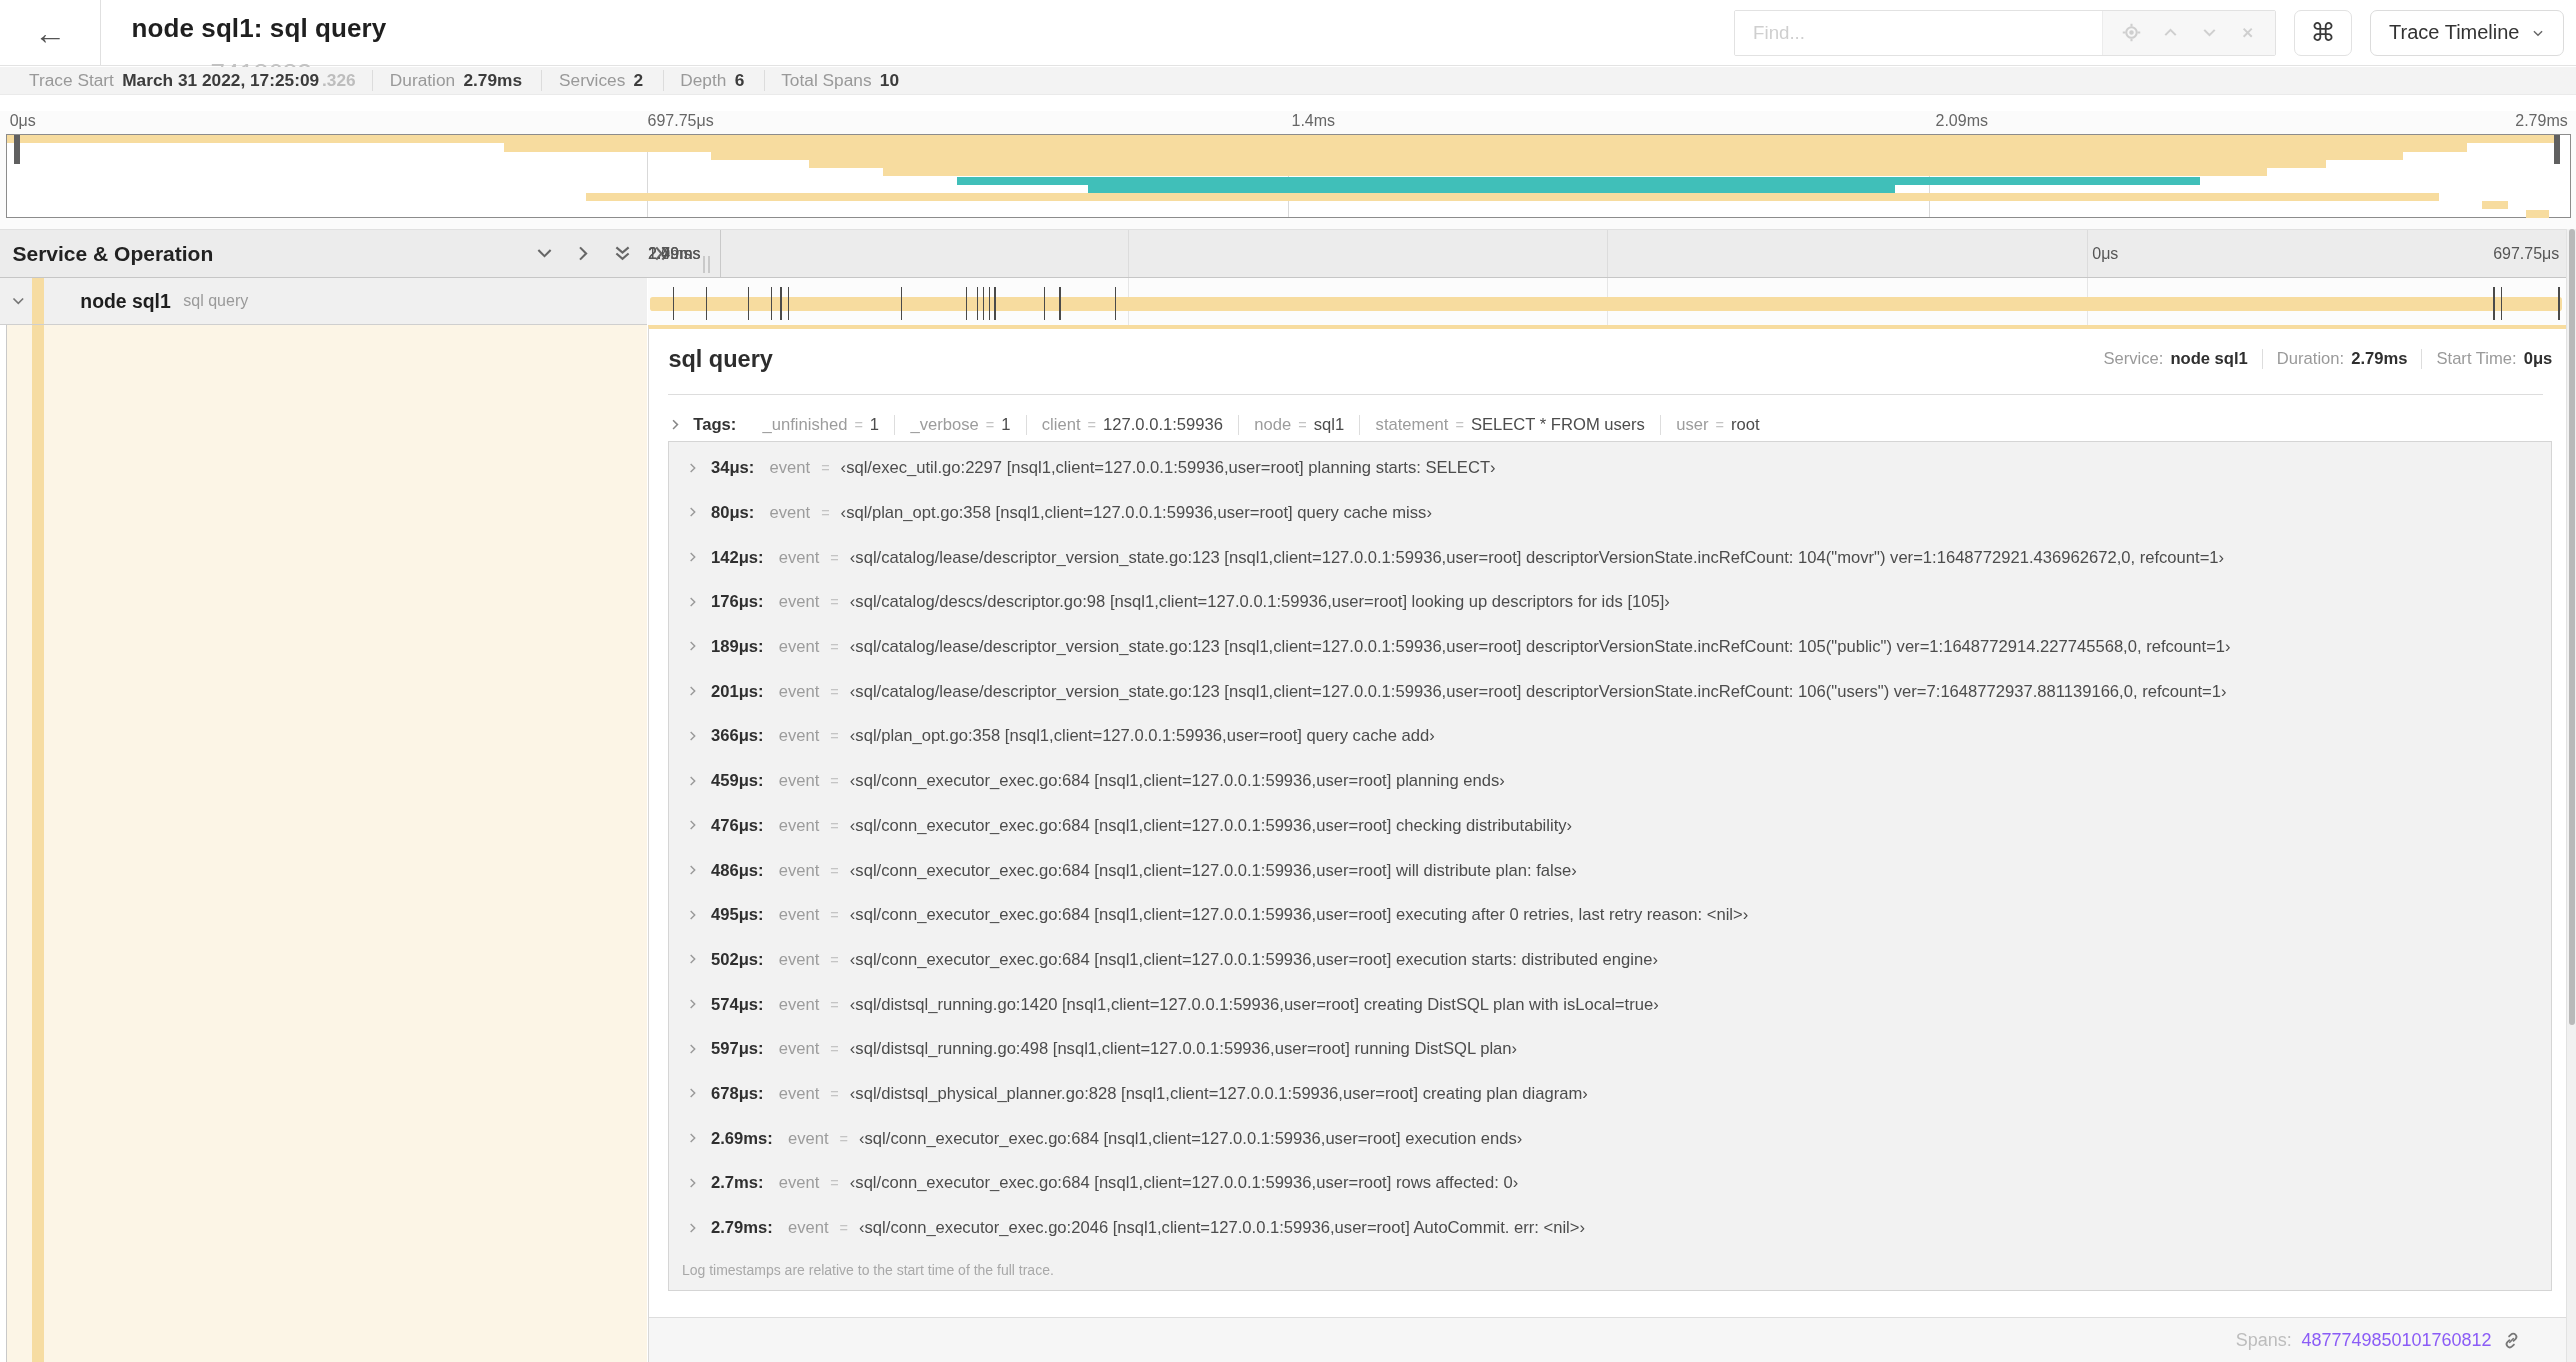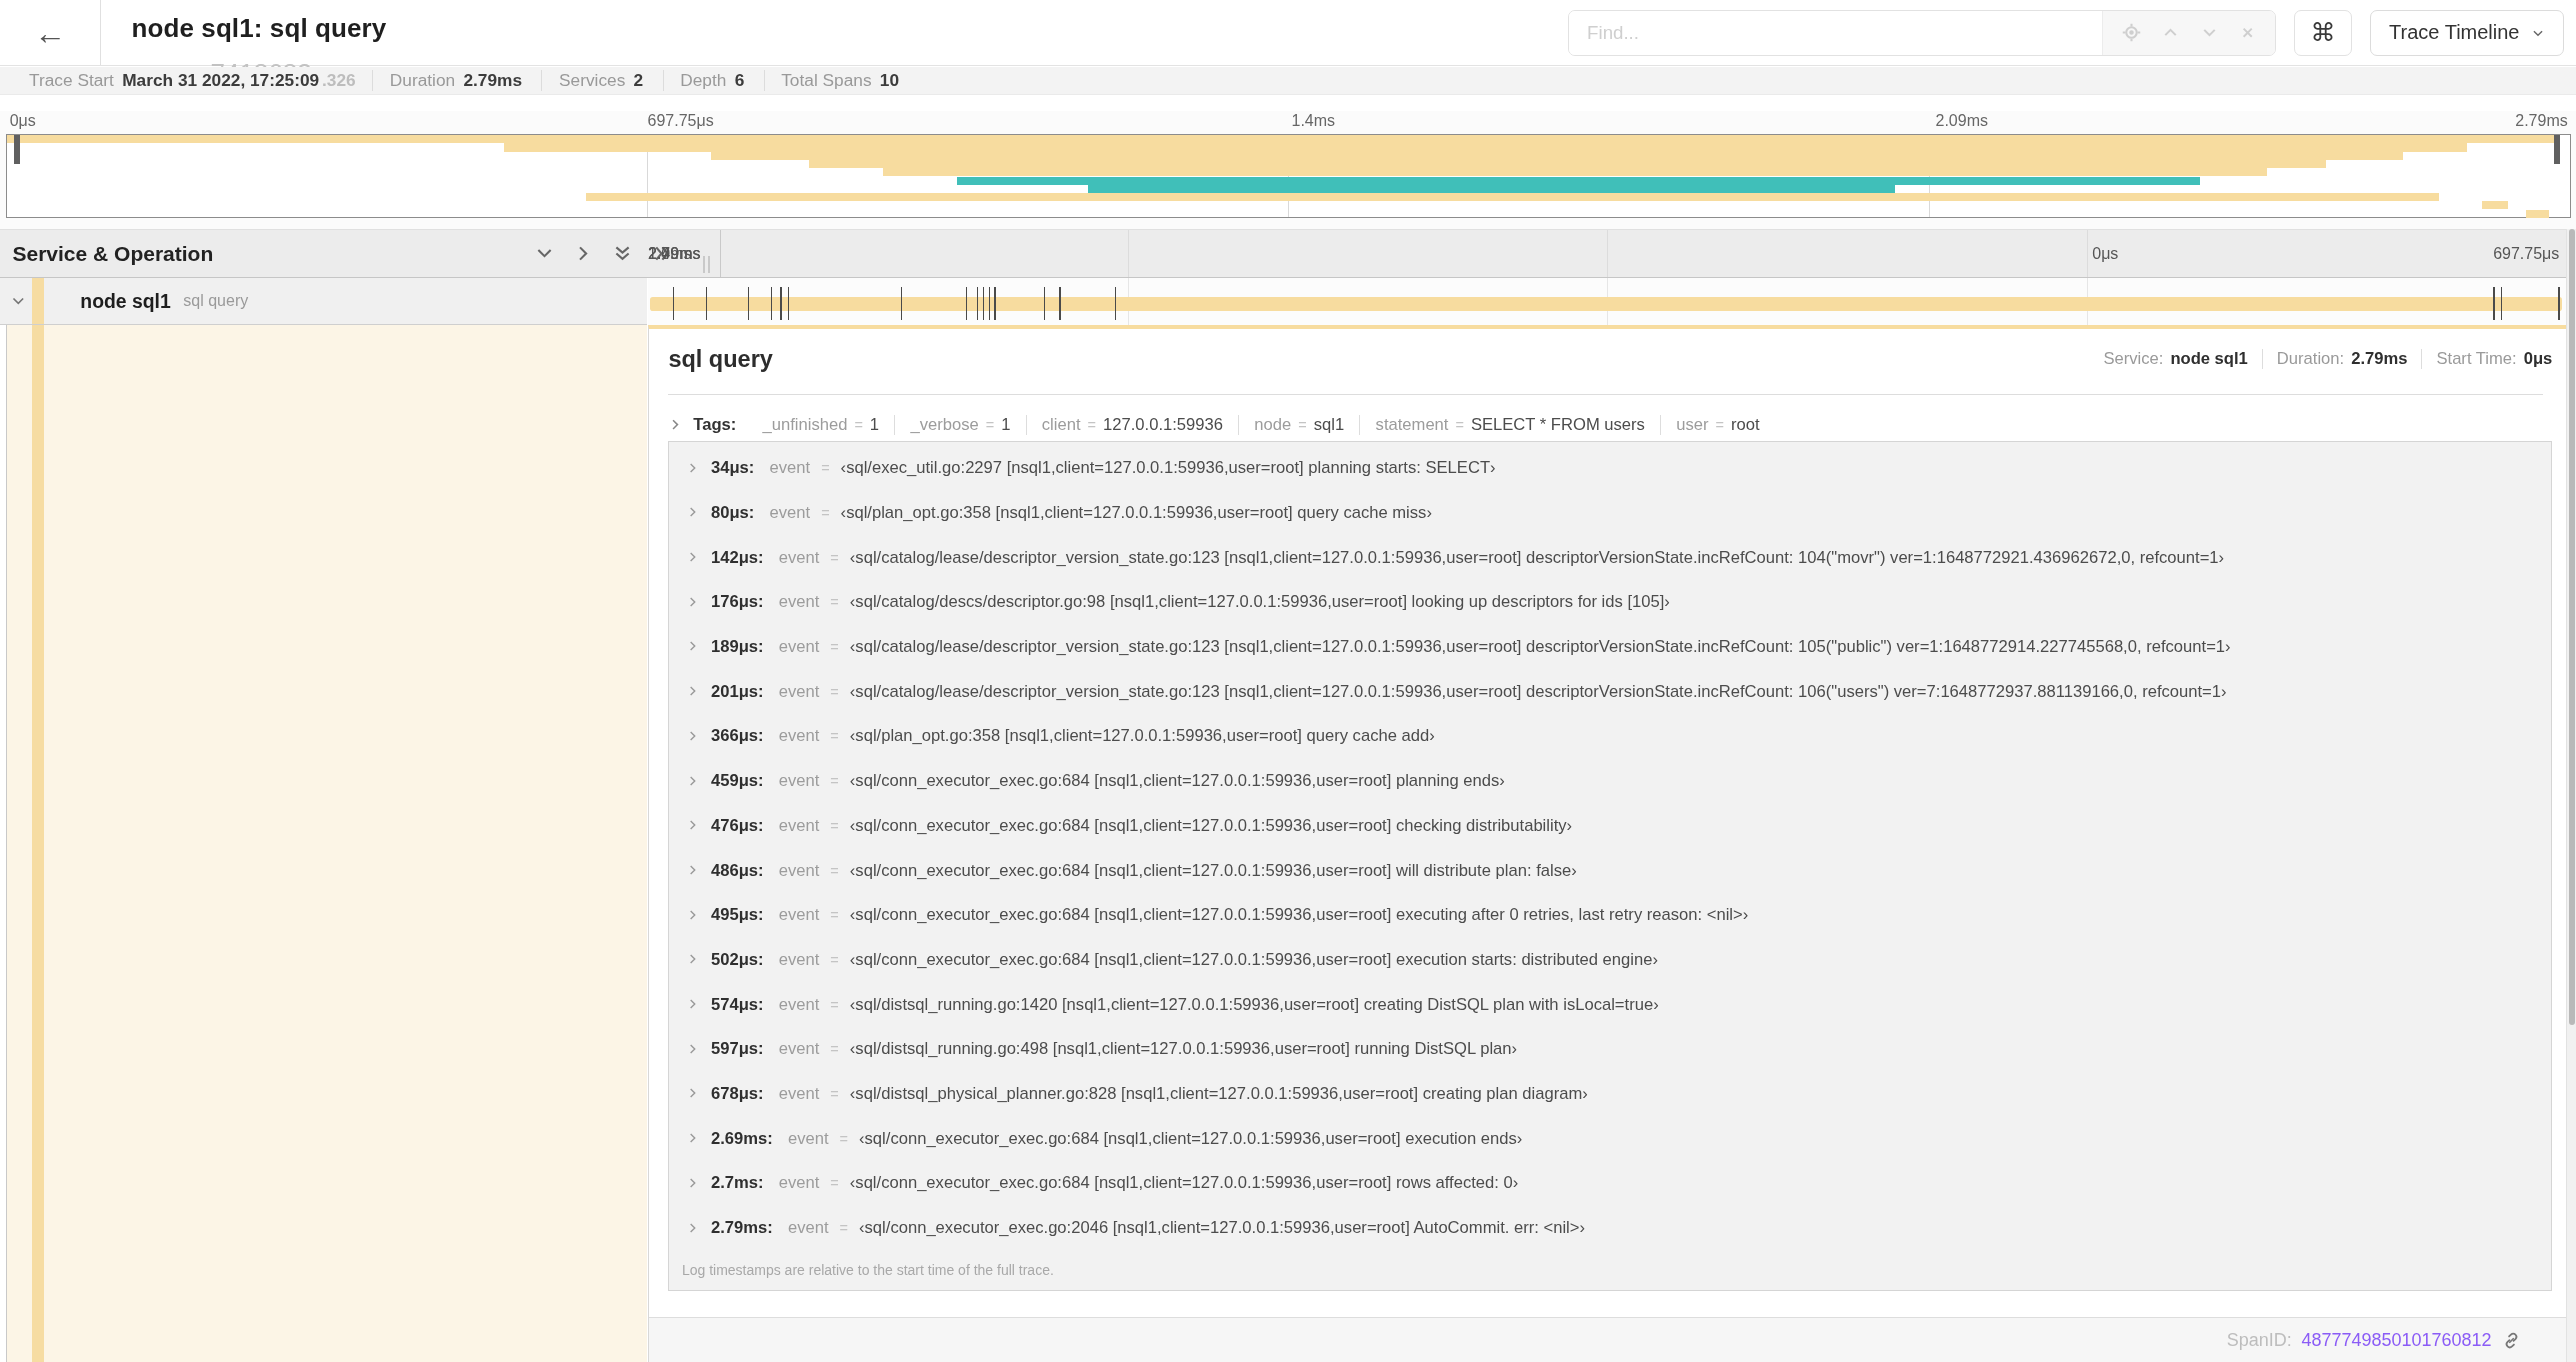--- a/index.html
+++ b/index.html
@@ -10,22 +10,22 @@
   
   .topbar { position:absolute; top:0; left:0; right:0; height:66px; background:#fff;
             border-bottom:0.7px solid #e3e3e3; display:flex; align-items:center; }
   .back-cell { width:101px; height:100%; border-right:0.7px solid #e0e0e0;
                display:flex; align-items:center; justify-content:center; cursor:pointer; }
   .back-arrow { font-size:32px; color:#555; line-height:1; }
   .title-wrap { display:flex; align-items:center; margin-left:30.5px; gap:14px;flex-direction:column; }
   .title-wrap h1 { font-size:26px; font-weight:700; color:#1f1f1f; letter-spacing:0.1px; }
   .trace-id { font-size:26px; color:#c2c2c2; font-weight:400; margin-left:4.2px; }
   .top-controls { margin-left:auto; display:flex; align-items:center; gap:18px; padding-right:12.5px; }
-  .find-group { display:flex; width:708px; height:46px; border:0.7px solid #e2e2e2;
-                border-radius:7px; overflow:hidden; background:#fff; }
+  .find-group { display:flex; width:542px; height:46px; border:0.7px solid #e2e2e2;
+                border-radius:2px; overflow:hidden; background:#fff; }
   .find-group input { flex:1; border:none; outline:none; padding:0 18px; font-size:18.7px;
                       color:#444; font-family:"Liberation Sans", sans-serif; }
   .find-group input::placeholder { color:#cfcfcf; }
   .find-buttons { width:173px; background:#f7f7f7; border-left:0.7px solid #ececec;
                   display:flex; align-items:center; justify-content:space-evenly; }
   .kbd-btn { width:58px; height:46px; border:0.7px solid #e2e2e2; border-radius:7px;
              display:flex; align-items:center; justify-content:center;
              font-size:25px; color:#3a3a3a; background:#fff; cursor:pointer; }
   .view-btn { height:46px; border:0.7px solid #dcdcdc; border-radius:7px; background:#fff;
               display:flex; align-items:center; gap:11px; padding:0 18px;
@@ -588,21 +588,21 @@
             <span class="log-time">2.79ms:</span>
             <span class="log-key">event</span>
             <span class="log-eq">=</span>
             <span class="log-value">‹sql/conn_executor_exec.go:2046 [nsql1,client=127.0.0.1:59936,user=root] AutoCommit. err: &lt;nil&gt;›</span>
           </div>
         </div>
       <div class="logs-note">Log timestamps are relative to the start time of the full trace.</div>
     </div>
 
     <div class="spanid-row">
-      <span class="spanid-label">SpanID:</span>
+      <span class="spanid-label">Spans:</span>
       <span class="spanid-value">4877749850101760812</span>
       <svg width="21" height="21" viewBox="0 0 24 24" style="stroke:#777;stroke-width:2;fill:none;stroke-linecap:round">
         <path d="M10 14 L14 10"></path>
         <path d="M9.2 7.4 l2.2-2.2 a3.6 3.6 0 0 1 5.1 5.1 l-2.2 2.2"></path>
         <path d="M14.8 16.6 l-2.2 2.2 a3.6 3.6 0 0 1 -5.1-5.1 l2.2-2.2"></path>
       </svg>
     </div>
   </div>
 
   <div class="scrollbar">

